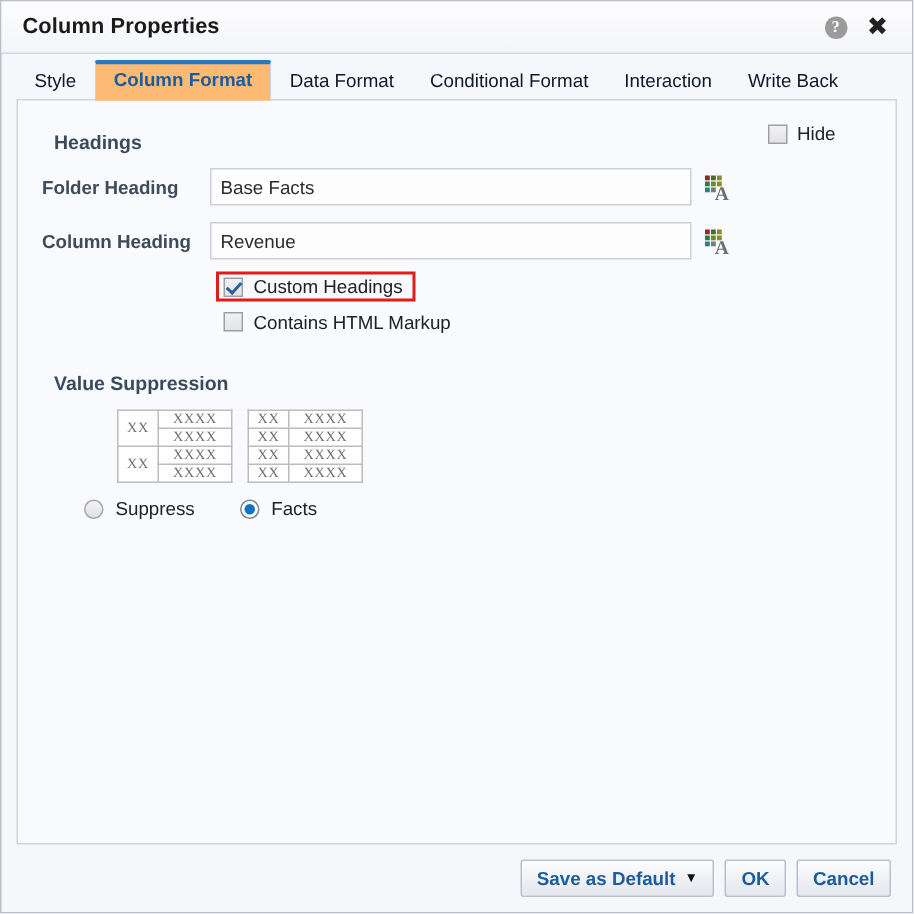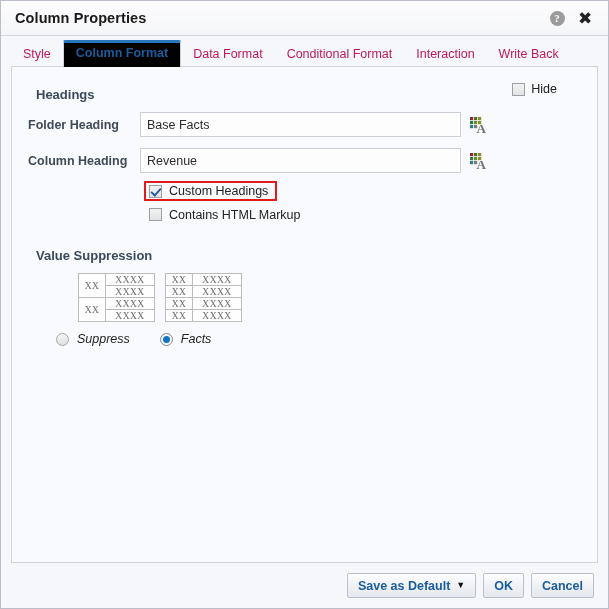--- a/index.html
+++ b/index.html
@@ -81,33 +81,33 @@
     height: 31px;
     display: flex;
     align-items: flex-end;
     padding-left: 10px;
     box-sizing: border-box;
     position: relative;
     z-index: 3;
   }
   .tab {
     font-size: 12.5px;
-    color: #be185d;
+    color: #0f172a;
     padding: 5px 12px 6px 12px;
     box-sizing: border-box;
     cursor: pointer;
     white-space: nowrap;
     position: relative;
     top: 1px;
     line-height: 15px;
   }
   .tab.active {
     font-weight: bold;
     color: #1b5c9c;
-    background: #000000;
+    background: #fdba74;
     border: 1px solid #cfd4dd;
     border-bottom: 1px solid #f9fafd;
     border-top: 3px solid #2878c0;
     padding-top: 3px;
     border-radius: 2px 2px 0 0;
   }
 
   
   #content-panel {
     margin: 0 10px;
@@ -279,21 +279,20 @@
   }
   .c-xx { width: 26px; }
   .c-xxxx { width: 48px; }
 
   #radio-row {
     display: flex;
     align-items: center;
     margin-left: 28px;
     margin-top: 10px;
     gap: 8px;
-    font-style: italic;
   }
   .radio-label {
     font-size: 12.5px;
     color: #222222;
     cursor: pointer;
     margin-right: 22px;
   }
 
   
   #footer {

